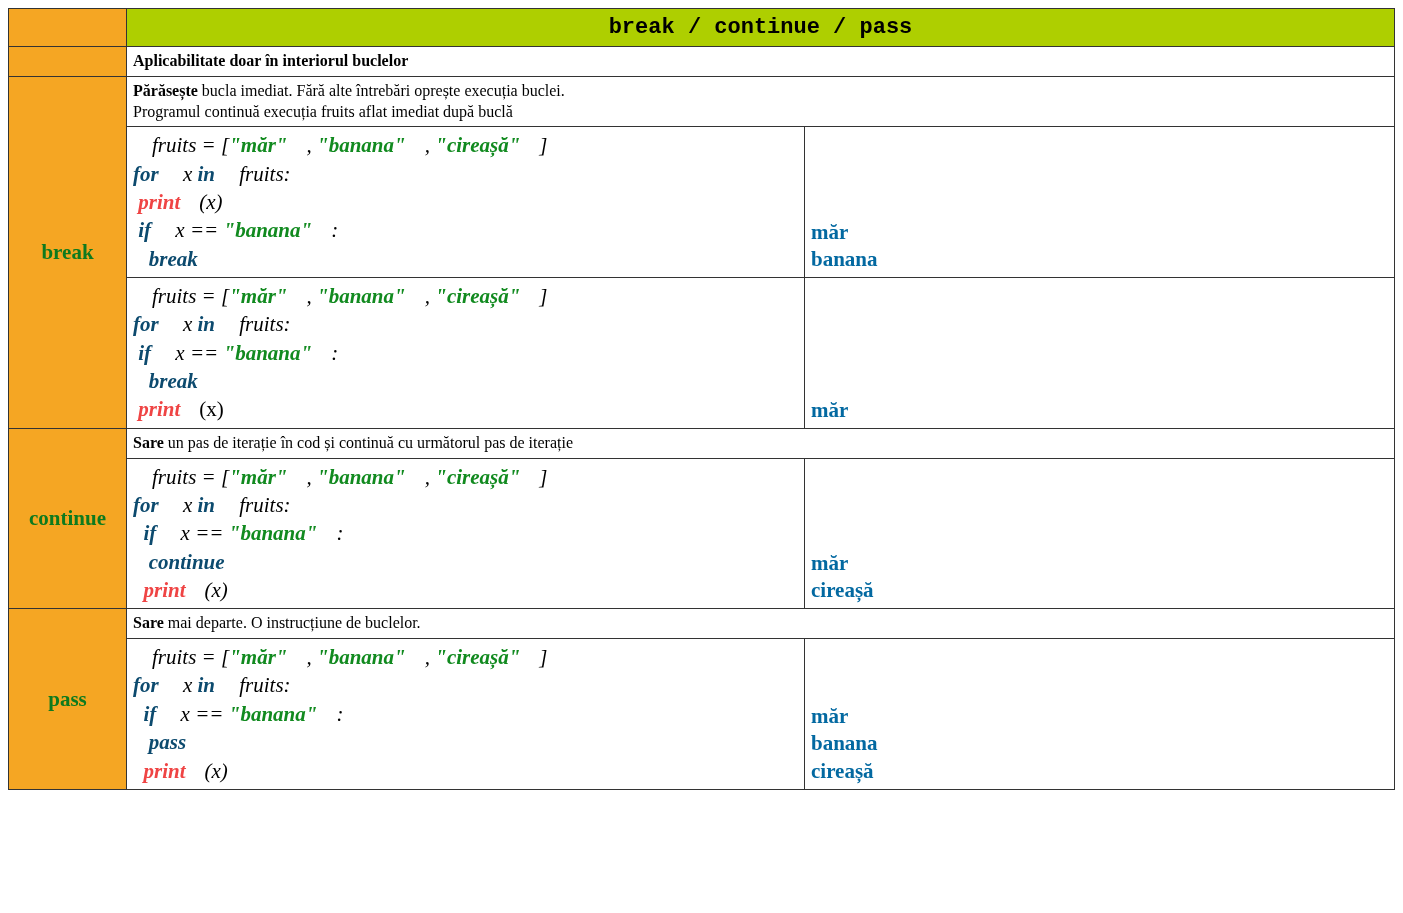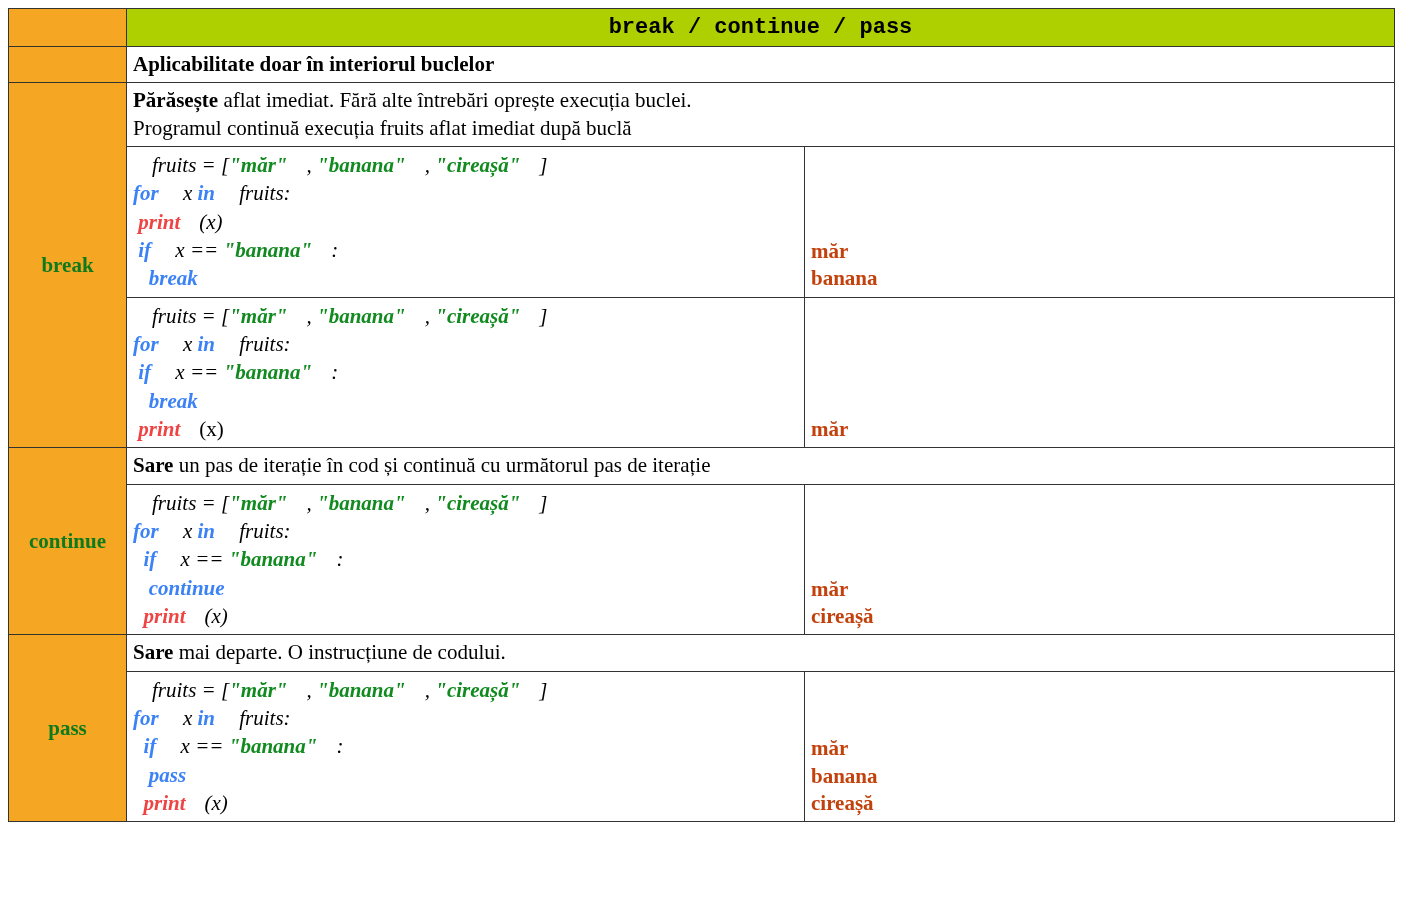--- a/index.html
+++ b/index.html
@@ -36,39 +36,39 @@
   }
   td.side {
     background: #f5a623;
     text-align: center;
     vertical-align: middle;
     font-weight: bold;
     color: #0e7a1e;
     font-size: 21px;
   }
   td.side.blank { background:#f5a623; }
-  td.desc { font-size: 21px; line-height:1.3; padding:4px 6px;margin-left:28px; }
+  td.desc { font-size: 16px; line-height:1.3; padding:4px 6px;margin-left:28px; }
   td.desc b { font-weight:bold; }
   td.code {
     font-style: italic;
     font-size: 21px;
     line-height: 1.35;
     padding: 4px 6px;
     white-space: nowrap;
   }
   td.output {
-    color: #c2410c;
+    color: #0369a1;
     font-weight: bold;
     font-size: 21px;
     vertical-align: bottom;
     line-height: 1.3;
     padding: 4px 6px;
   }
   .str { color:#118a1f; font-weight:bold; font-style:italic; }
-  .kw  { color:#3b82f6; font-weight:bold; font-style:italic; }
+  .kw  { color:#0c4a6e; font-weight:bold; font-style:italic; }
   .fn  { color:#ef4444; font-weight:bold; font-style:italic; }
   .plain { font-style:italic;margin-left:19px; }
   .upright { font-style:normal; }
 </style>
 </head>
 <body>
 
 <table>
   <colgroup>
     <col class="side">
@@ -85,21 +85,21 @@
   <tr>
     <td class="side blank"></td>
     <td class="desc" colspan="2">
       <b>Aplicabilitate doar în interiorul buclelor</b>
     </td>
   </tr>
 
   <tr>
     <td class="side" rowspan="3">break</td>
     <td class="desc" colspan="2">
-      <b>Părăsește</b><span> aflat imediat. Fără alte întrebări oprește execuția buclei.</span><br>
+      <b>Părăsește</b><span> bucla imediat. Fără alte întrebări oprește execuția buclei.</span><br>
       <span>Programul continuă execuția fruits aflat imediat după buclă</span>
     </td>
   </tr>
   <tr>
     <td class="code">
       <span class="plain">fruits = [</span><span class="str">"măr"</span><span class="plain">, </span><span class="str">"banana"</span><span class="plain">, </span><span class="str">"cireașă"</span><span class="plain">]</span><br>
       <span class="kw">for</span><span class="plain"> x </span><span class="kw">in</span><span class="plain"> fruits:</span><br>
       &nbsp;<span class="fn">print</span><span class="plain">(x)</span><br>
       &nbsp;<span class="kw">if</span><span class="plain"> x == </span><span class="str">"banana"</span><span class="plain">:</span><br>
       &nbsp;&nbsp;&nbsp;<span class="kw">break</span>
@@ -138,21 +138,21 @@
     </td>
     <td class="output">
       <span>măr</span><br>
       <span>cireașă</span>
     </td>
   </tr>
 
   <tr>
     <td class="side" rowspan="2">pass</td>
     <td class="desc" colspan="2">
-      <b>Sare</b><span> mai departe. O instrucțiune de codului.</span>
+      <b>Sare</b><span> mai departe. O instrucțiune de buclelor.</span>
     </td>
   </tr>
   <tr>
     <td class="code">
       <span class="plain">fruits = [</span><span class="str">"măr"</span><span class="plain">, </span><span class="str">"banana"</span><span class="plain">, </span><span class="str">"cireașă"</span><span class="plain">]</span><br>
       <span class="kw">for</span><span class="plain"> x </span><span class="kw">in</span><span class="plain"> fruits:</span><br>
       &nbsp;&nbsp;<span class="kw">if</span><span class="plain"> x == </span><span class="str">"banana"</span><span class="plain">:</span><br>
       &nbsp;&nbsp;&nbsp;<span class="kw">pass</span><br>
       &nbsp;&nbsp;<span class="fn">print</span><span class="plain">(x)</span>
     </td>

